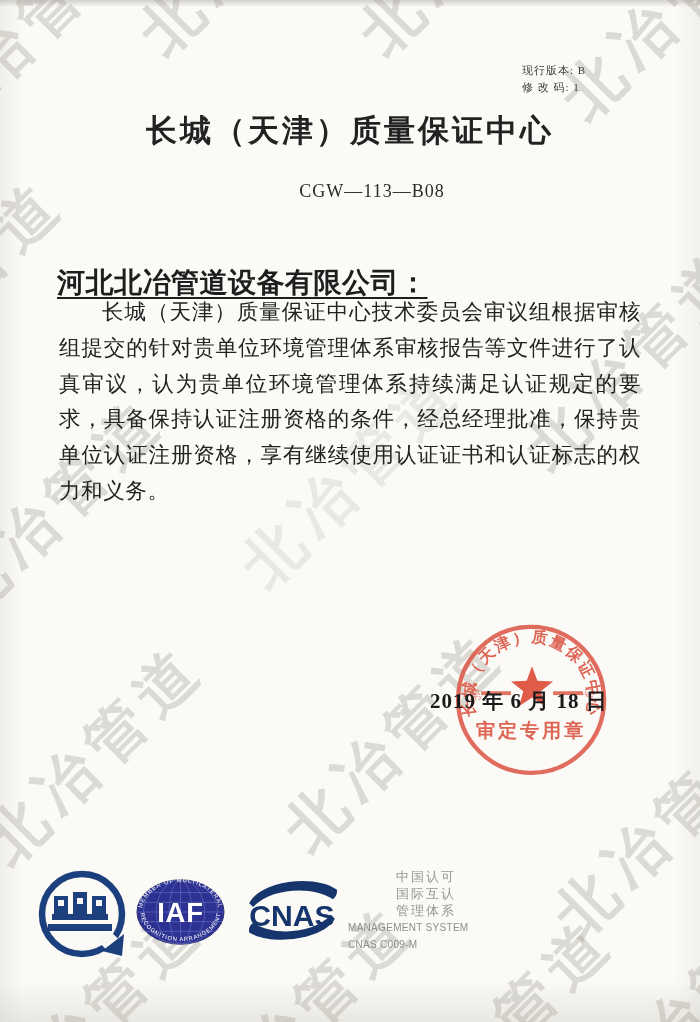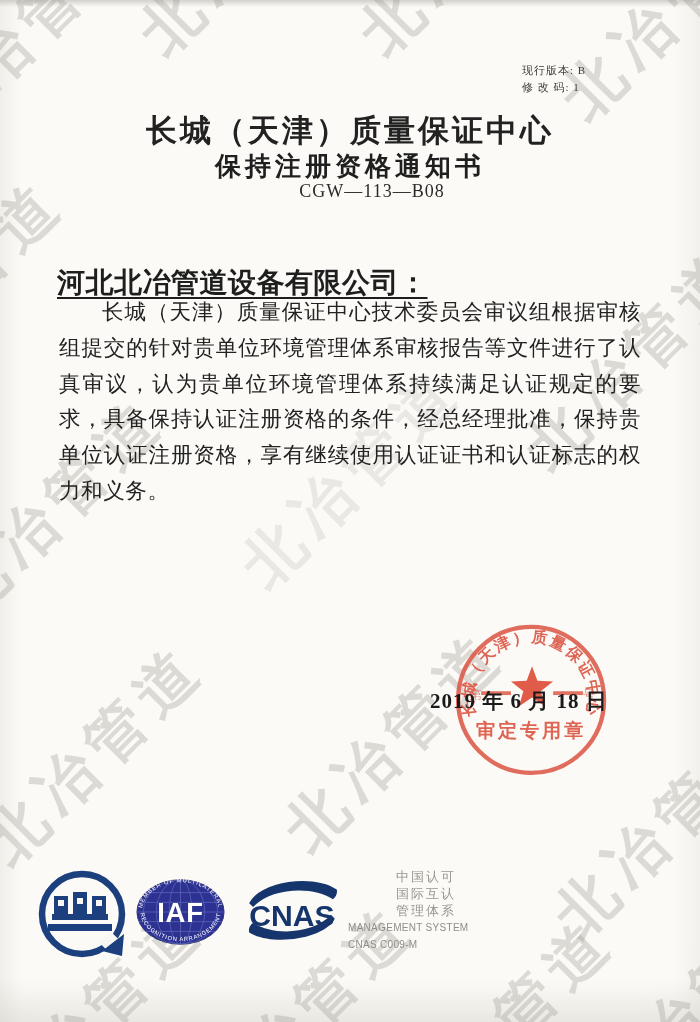--- a/index.html
+++ b/index.html
@@ -80,21 +80,20 @@
   </div>
 
   <div class="content">
 
     <div class="meta">
       <div>现行版本: B</div>
       <div>修 改 码: 1</div>
     </div>
 
     <div class="org-title">长城（天津）质量保证中心</div>
-    <div class="doc-title">保持注册资格通知书</div>
     <div class="doc-code">CGW—113—B08</div>
     <div class="addressee">河北北冶管道设备有限公司：</div>
 
     <div class="body-text">
       <p>长城（天津）质量保证中心技术委员会审议组根据审核组提交的针对贵单位环境管理体系审核报告等文件进行了认真审议，认为贵单位环境管理体系持续满足认证规定的要求，具备保持认证注册资格的条件，经总经理批准，保持贵单位认证注册资格，享有继续使用认证证书和认证标志的权力和义务。</p>
     </div>
 
     <div class="date-line">2019 年 6 月 18 日</div>
 
     <svg class="stamp" viewBox="0 0 200 200">

